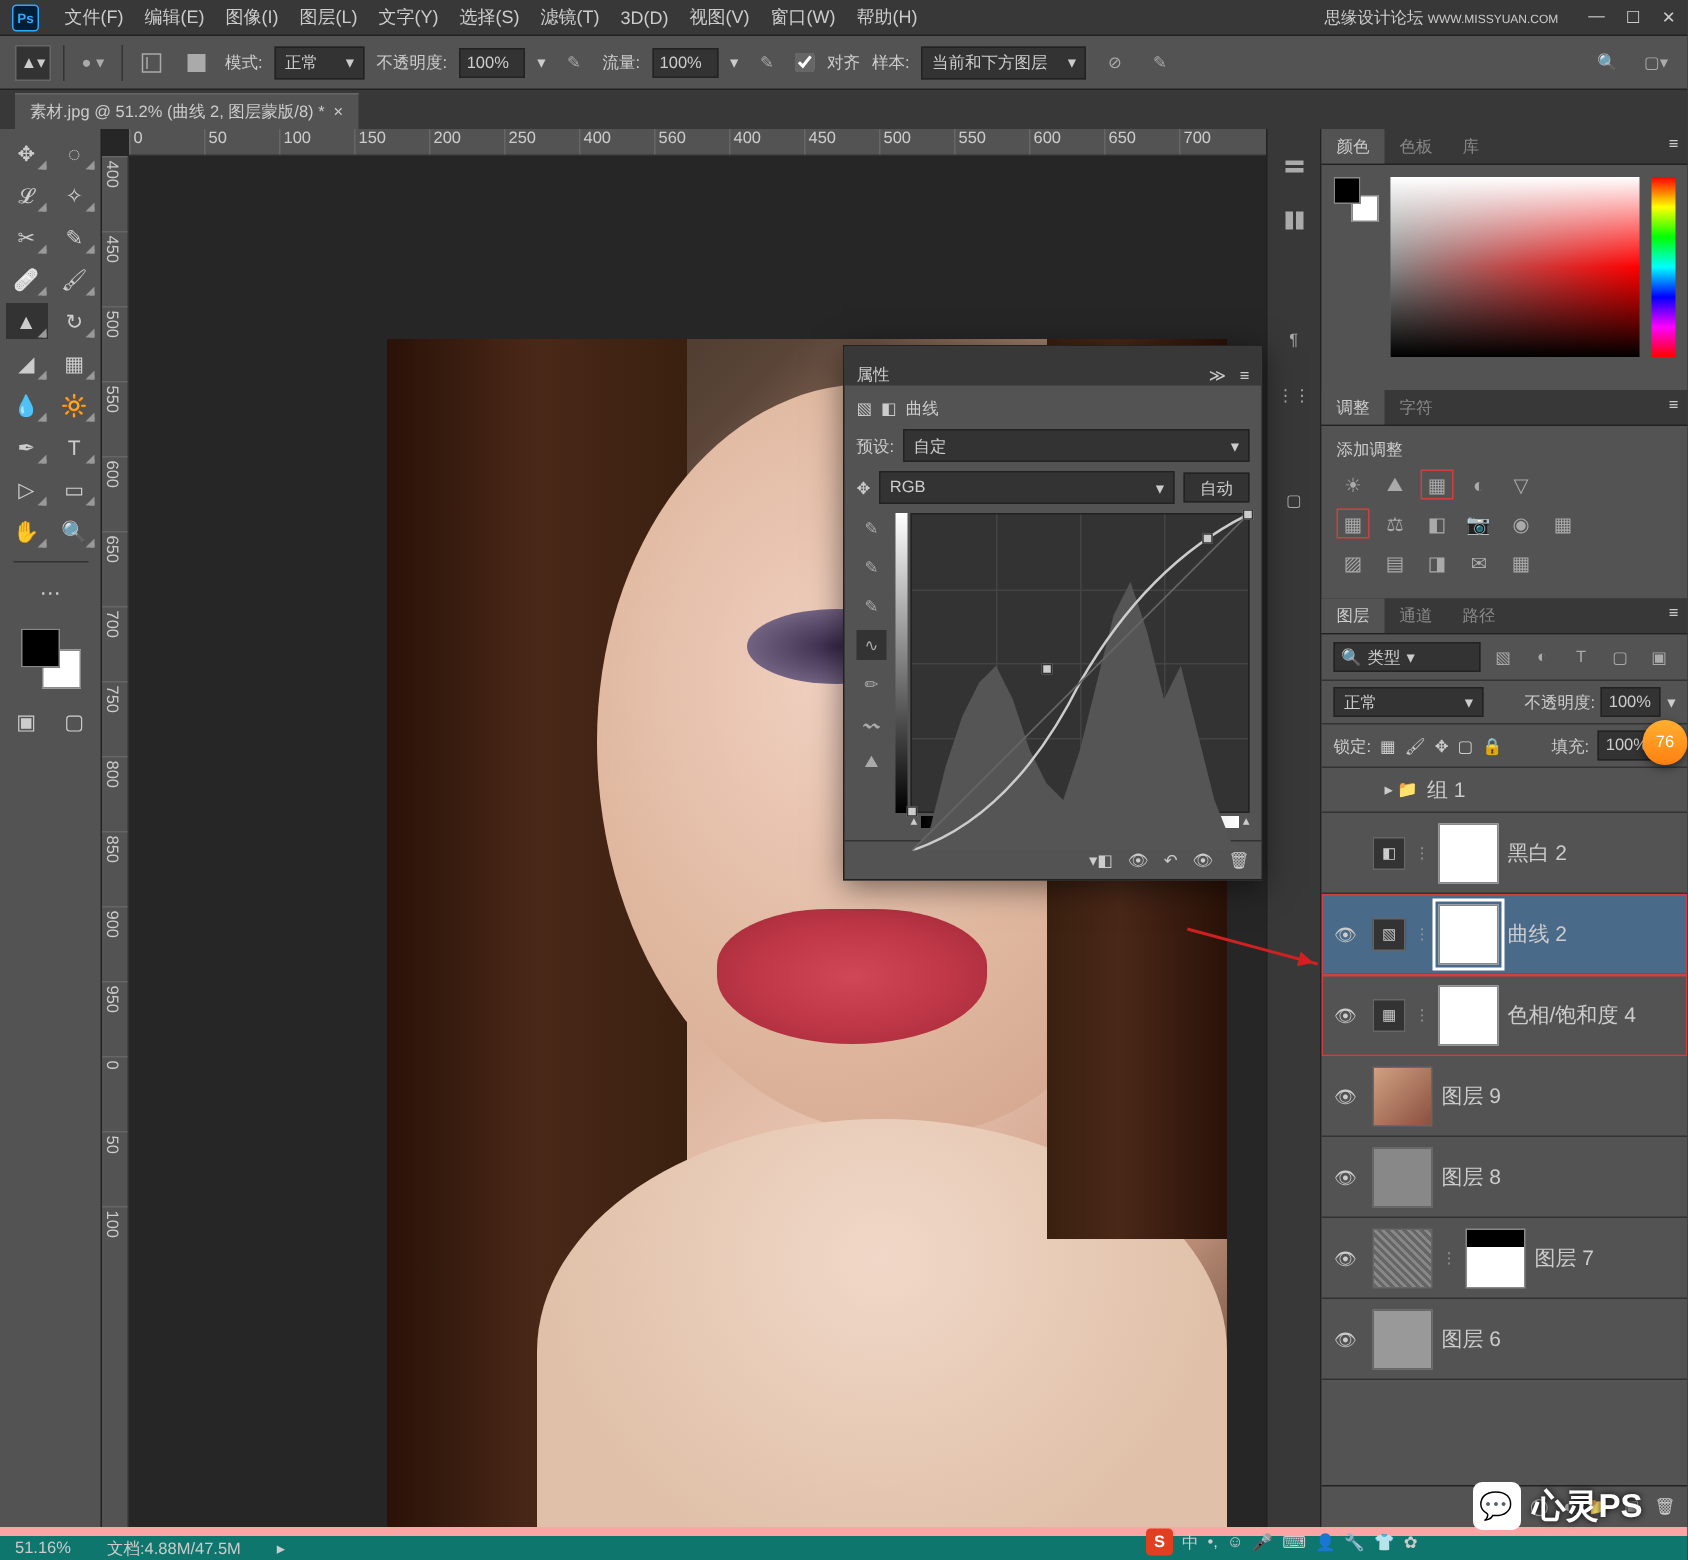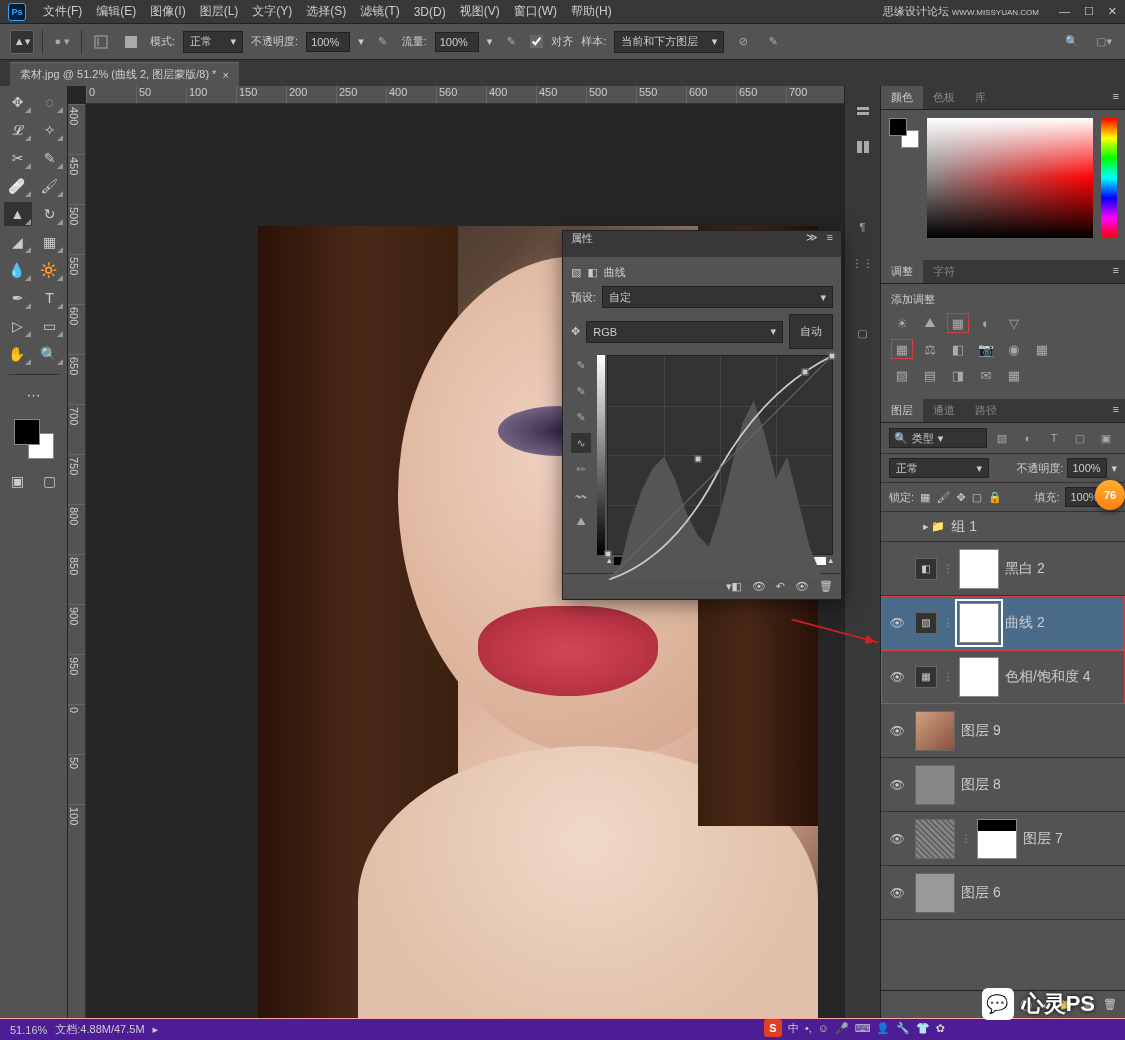--- a/index.html
+++ b/index.html
@@ -67,44 +67,44 @@
 .layer.selected{background:#4a6a8a}
 .layer.hl{outline:1px solid #d04040;outline-offset:-1px}
 .vis{width:24px;text-align:center;color:#ccc;font-size:12px}
 .layer-icon{width:22px;height:22px;background:#333;border:1px solid #666;display:flex;align-items:center;justify-content:center;font-size:10px}
 .link-icon{color:#999;font-size:10px}
 .mask-thumb{width:40px;height:40px;background:#fff;border:1px solid #888}
 .mask-thumb.sel{outline:2px solid #fff;outline-offset:2px}
 .layer-thumb{width:40px;height:40px;background:#555;border:1px solid #666}
 .layer-name{font-size:14px;flex:1}
 .layers-bottom{height:28px;border-top:1px solid #222;display:flex;align-items:center;justify-content:flex-end;gap:10px;padding:0 8px;color:#aaa}
-.status-bar{height:22px;background:#4c1d95;border-top:1px solid #fca5a5;display:flex;align-items:center;padding:0 10px;gap:8px;font-size:11px}
+.status-bar{height:22px;background:#0f766e;border-top:6px solid #fca5a5;display:flex;align-items:center;padding:0 10px;gap:24px;font-size:11px}
 .properties-panel{position:absolute;left:562px;top:230px;width:280px;background:#535353;border:1px solid #222;box-shadow:0 4px 20px rgba(0,0,0,.5);z-index:100}
-.prop-header{height:26px;background:#383838;display:flex;align-items:flex-start;padding:0 8px;justify-content:space-between}
+.prop-header{height:26px;background:#383838;display:flex;align-items:flex-end;padding:0 8px;justify-content:space-between}
 .prop-body{padding:8px}
 .prop-row{display:flex;align-items:center;gap:6px;margin-bottom:6px}
 .prop-select{background:#333;border:1px solid #222;padding:2px 6px;flex:1;height:22px;display:flex;align-items:center;justify-content:space-between}
-.prop-btn{background:#333;border:1px solid #222;padding:2px 10px;height:35px;display:flex;align-items:center}
+.prop-btn{background:#333;border:1px solid #222;padding:2px 10px;height:20px;display:flex;align-items:center}
 .curve-area{display:flex;gap:6px}
 .curve-tools{display:flex;flex-direction:column;gap:6px;width:20px}
 .curve-tool{width:20px;height:20px;display:flex;align-items:center;justify-content:center;color:#aaa;cursor:pointer}
 .curve-tool.active{background:#333}
 .curve-graph{flex:1;height:200px;background:#333;position:relative;border:1px solid #222}
 .grid-line-v{position:absolute;width:1px;top:0;bottom:0;background:#444}
 .grid-line-h{position:absolute;height:1px;left:0;right:0;background:#444}
 .histogram{position:absolute;inset:0}
 .curve-pt{position:absolute;width:7px;height:7px;background:#ccc;border:1px solid #333;transform:translate(-50%,50%)}
 .gradient-strip{height:8px;background:linear-gradient(to right,#000,#fff);margin-top:2px}
 .prop-footer{display:flex;justify-content:flex-end;gap:10px;padding:6px 8px;border-top:1px solid #333;color:#aaa}
 .arrow{position:absolute;left:790px;top:630px;width:90px;height:2px;background:#d02020;z-index:50;transform:rotate(15deg)}
 .arrow::after{content:"";position:absolute;right:-2px;top:-4px;border:5px solid transparent;border-left:10px solid #d02020}
 .watermark{position:absolute;right:30px;bottom:20px;display:flex;align-items:center;gap:8px;z-index:200}
 .wechat{width:32px;height:32px;background:#fff;border-radius:6px;display:flex;align-items:center;justify-content:center;color:#07c160;font-size:18px}
 .watermark-text{color:#fff;font-size:22px;font-weight:bold;text-shadow:0 0 4px #000}
-.badge{position:absolute;right:0;top:480px;width:30px;height:30px;background:linear-gradient(#ffb030,#ff8010);border-radius:50%;display:flex;align-items:center;justify-content:center;color:#fff;font-weight:bold;z-index:60;box-shadow:0 2px 6px rgba(0,0,0,.5)}
+.badge{position:absolute;right:0;top:480px;width:30px;height:30px;background:linear-gradient(#ffb030,#ff8010);border-radius:50%;display:flex;align-items:center;justify-content:center;color:#fff;font-weight:normal;z-index:60;box-shadow:0 2px 6px rgba(0,0,0,.5)}
 .taskbar-icons{position:absolute;right:180px;bottom:3px;display:flex;gap:6px;z-index:200;color:#888;align-items:center}
 .s-icon{width:18px;height:18px;background:#e04020;border-radius:3px;color:#fff;display:flex;align-items:center;justify-content:center;font-weight:bold}
 svg{display:block}
 </style>
 </head>
 <body>
 
 <div class="titlebar">
   <div class="ps-logo">Ps</div>
   <div class="menu-item">文件(F)</div>

